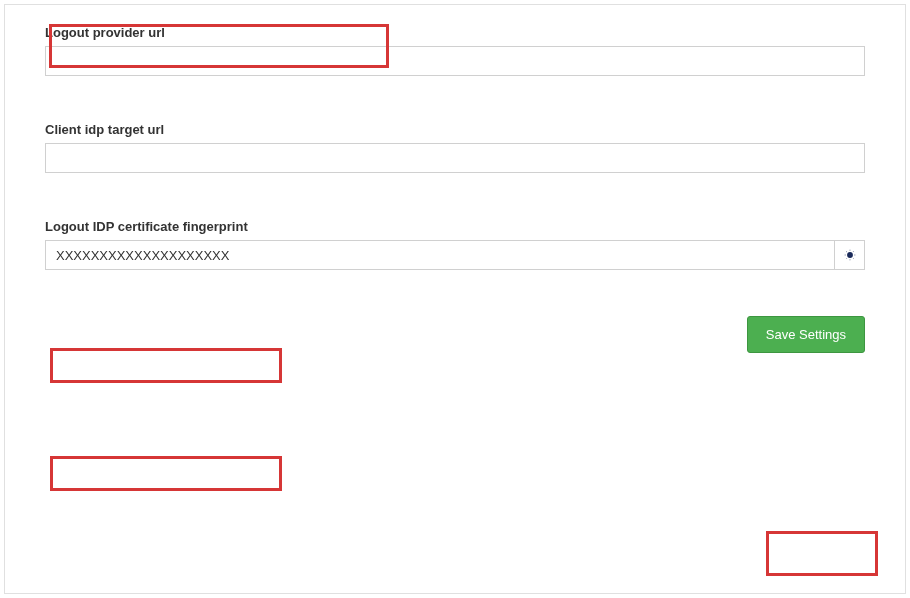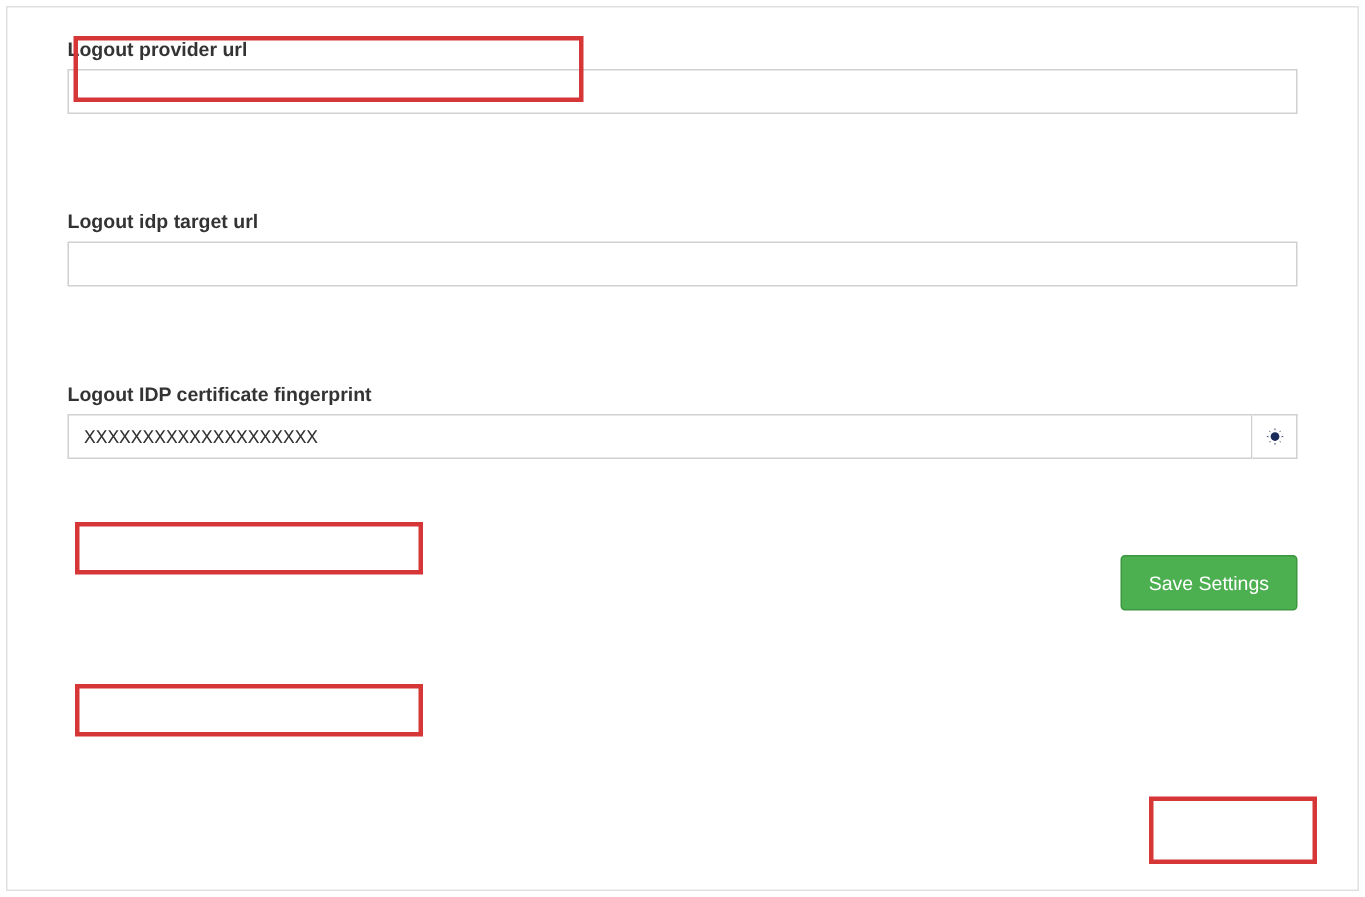--- a/index.html
+++ b/index.html
@@ -14,39 +14,39 @@
       height: 598px;
       padding: 4px;
     }
     .container {
       border: 1px solid #e0e0e0;
       padding: 20px 40px 20px 40px;
       height: 100%;
       position: relative;
     }
     .form-group {
-      margin-bottom: 64px;
+      margin-bottom: 46px;
     }
     .form-group:last-of-type {
       margin-bottom: 30px;
     }
     .form-label {
       display: block;
       font-weight: 700;
       font-size: 13px;
       color: #333;
       margin-bottom: 6px;
     }
     .form-input {
       width: 100%;
       height: 30px;
       border: 1px solid #d0d0d0;
       padding: 4px 10px;
       font-size: 13px;
-      font-family: Liberation Mono, monospace;
+      font-family: Liberation Sans, sans-serif;
       background: #fff;
       color: #333;
     }
     .form-input.readonly {
       background: #e8e8e8;
       color: #999;
     }
     .input-wrapper {
       position: relative;
       display: flex;
@@ -119,21 +119,21 @@
 <div class="container">
 
   <div class="form-group">
     <label class="form-label">Logout provider url</label>
     <input class="form-input" type="text" value="" style="">
   </div>
 
 
 
   <div class="form-group">
-    <label class="form-label">Logout idp target url</label>
+    <label class="form-label">Client idp target url</label>
     <input class="form-input" type="text" value="" style="">
   </div>
 
   <div class="form-group">
     <label class="form-label">Logout IDP certificate fingerprint</label>
     <div class="input-wrapper">
       <input class="form-input" type="text" value="XXXXXXXXXXXXXXXXXXXX" style="">
       <button class="icon-btn">
         <svg class="cert-icon" viewBox="0 0 24 24" fill="#1a2a5a">
           <circle cx="12" cy="12" r="5"></circle>

